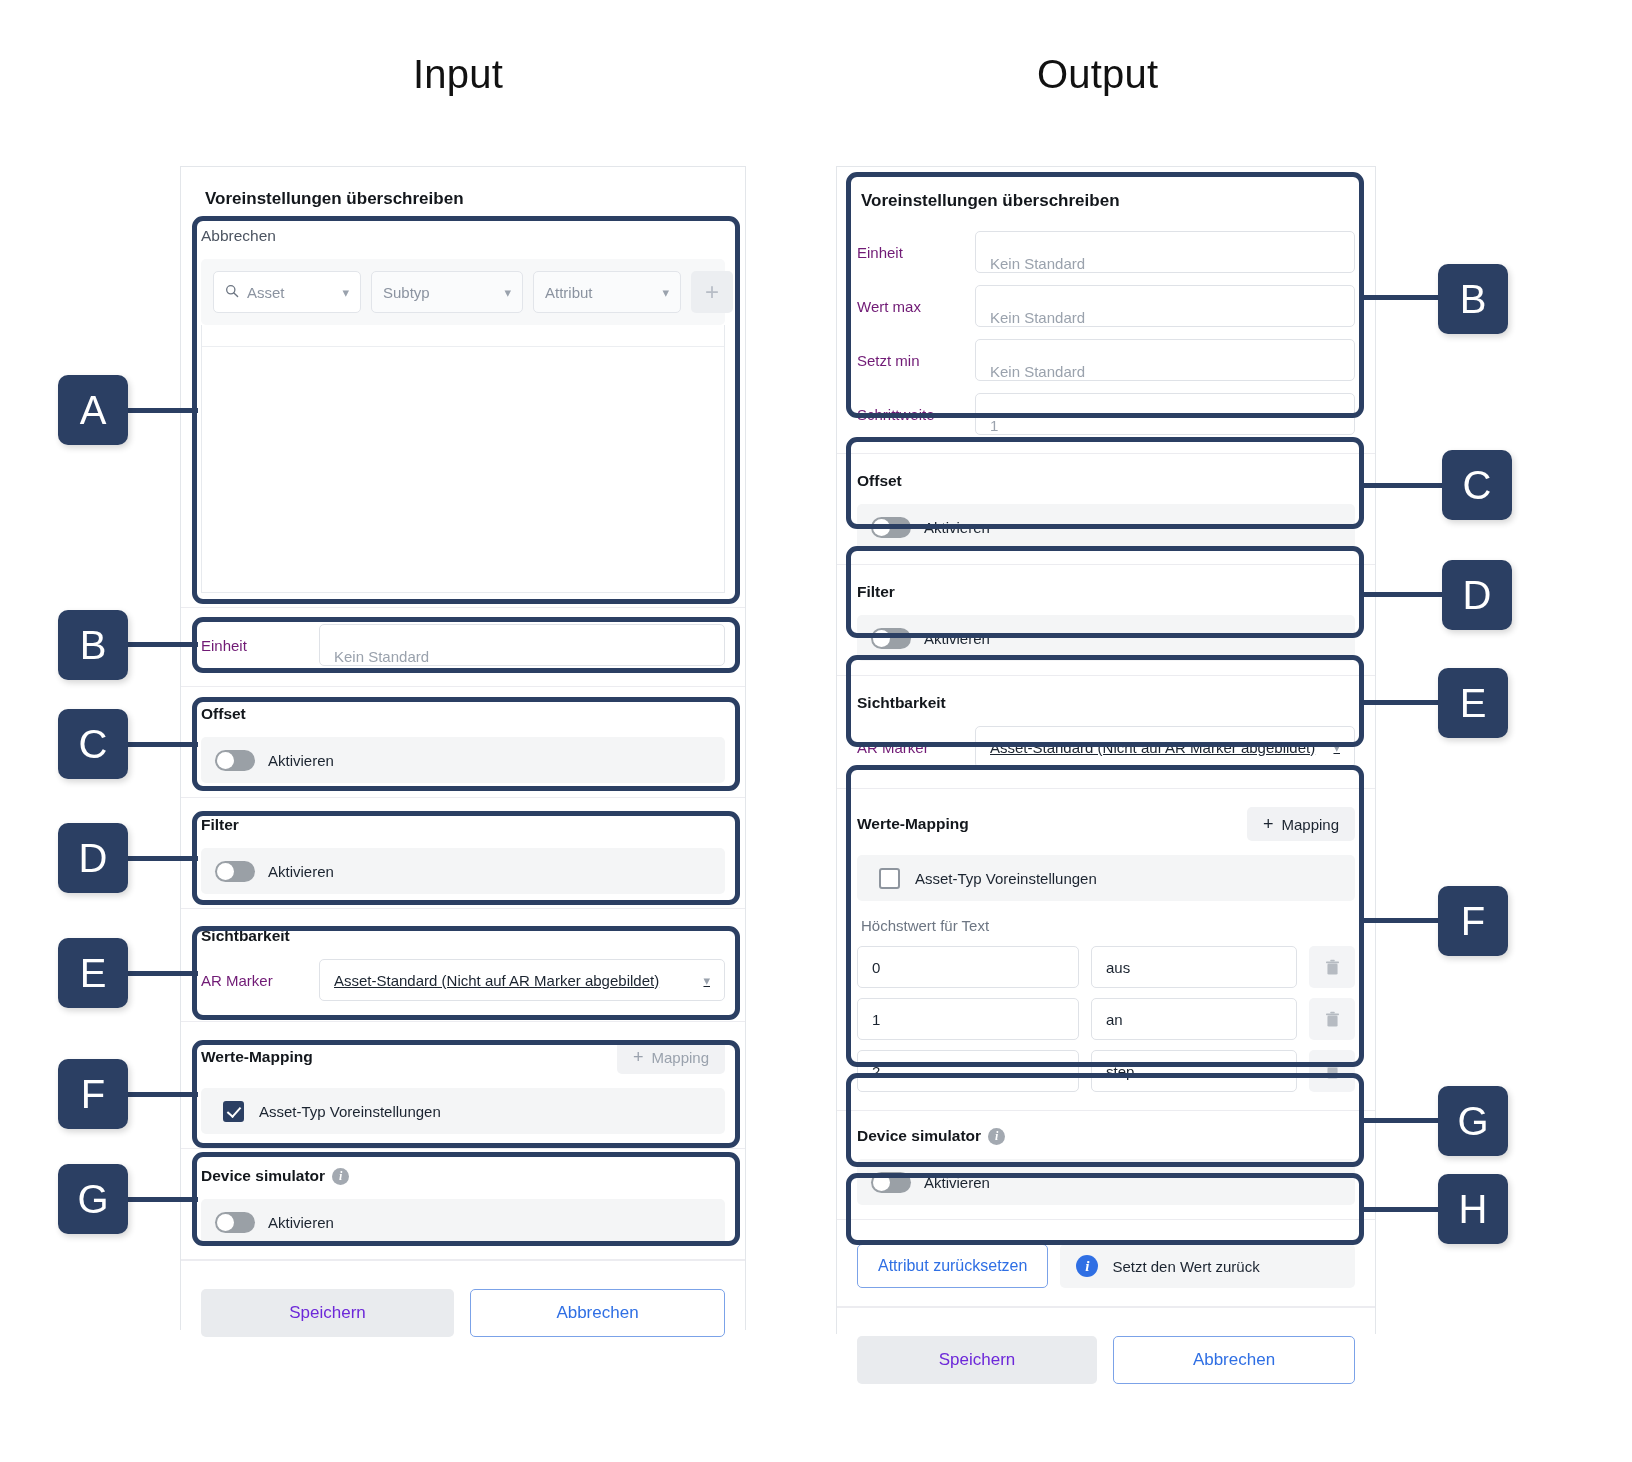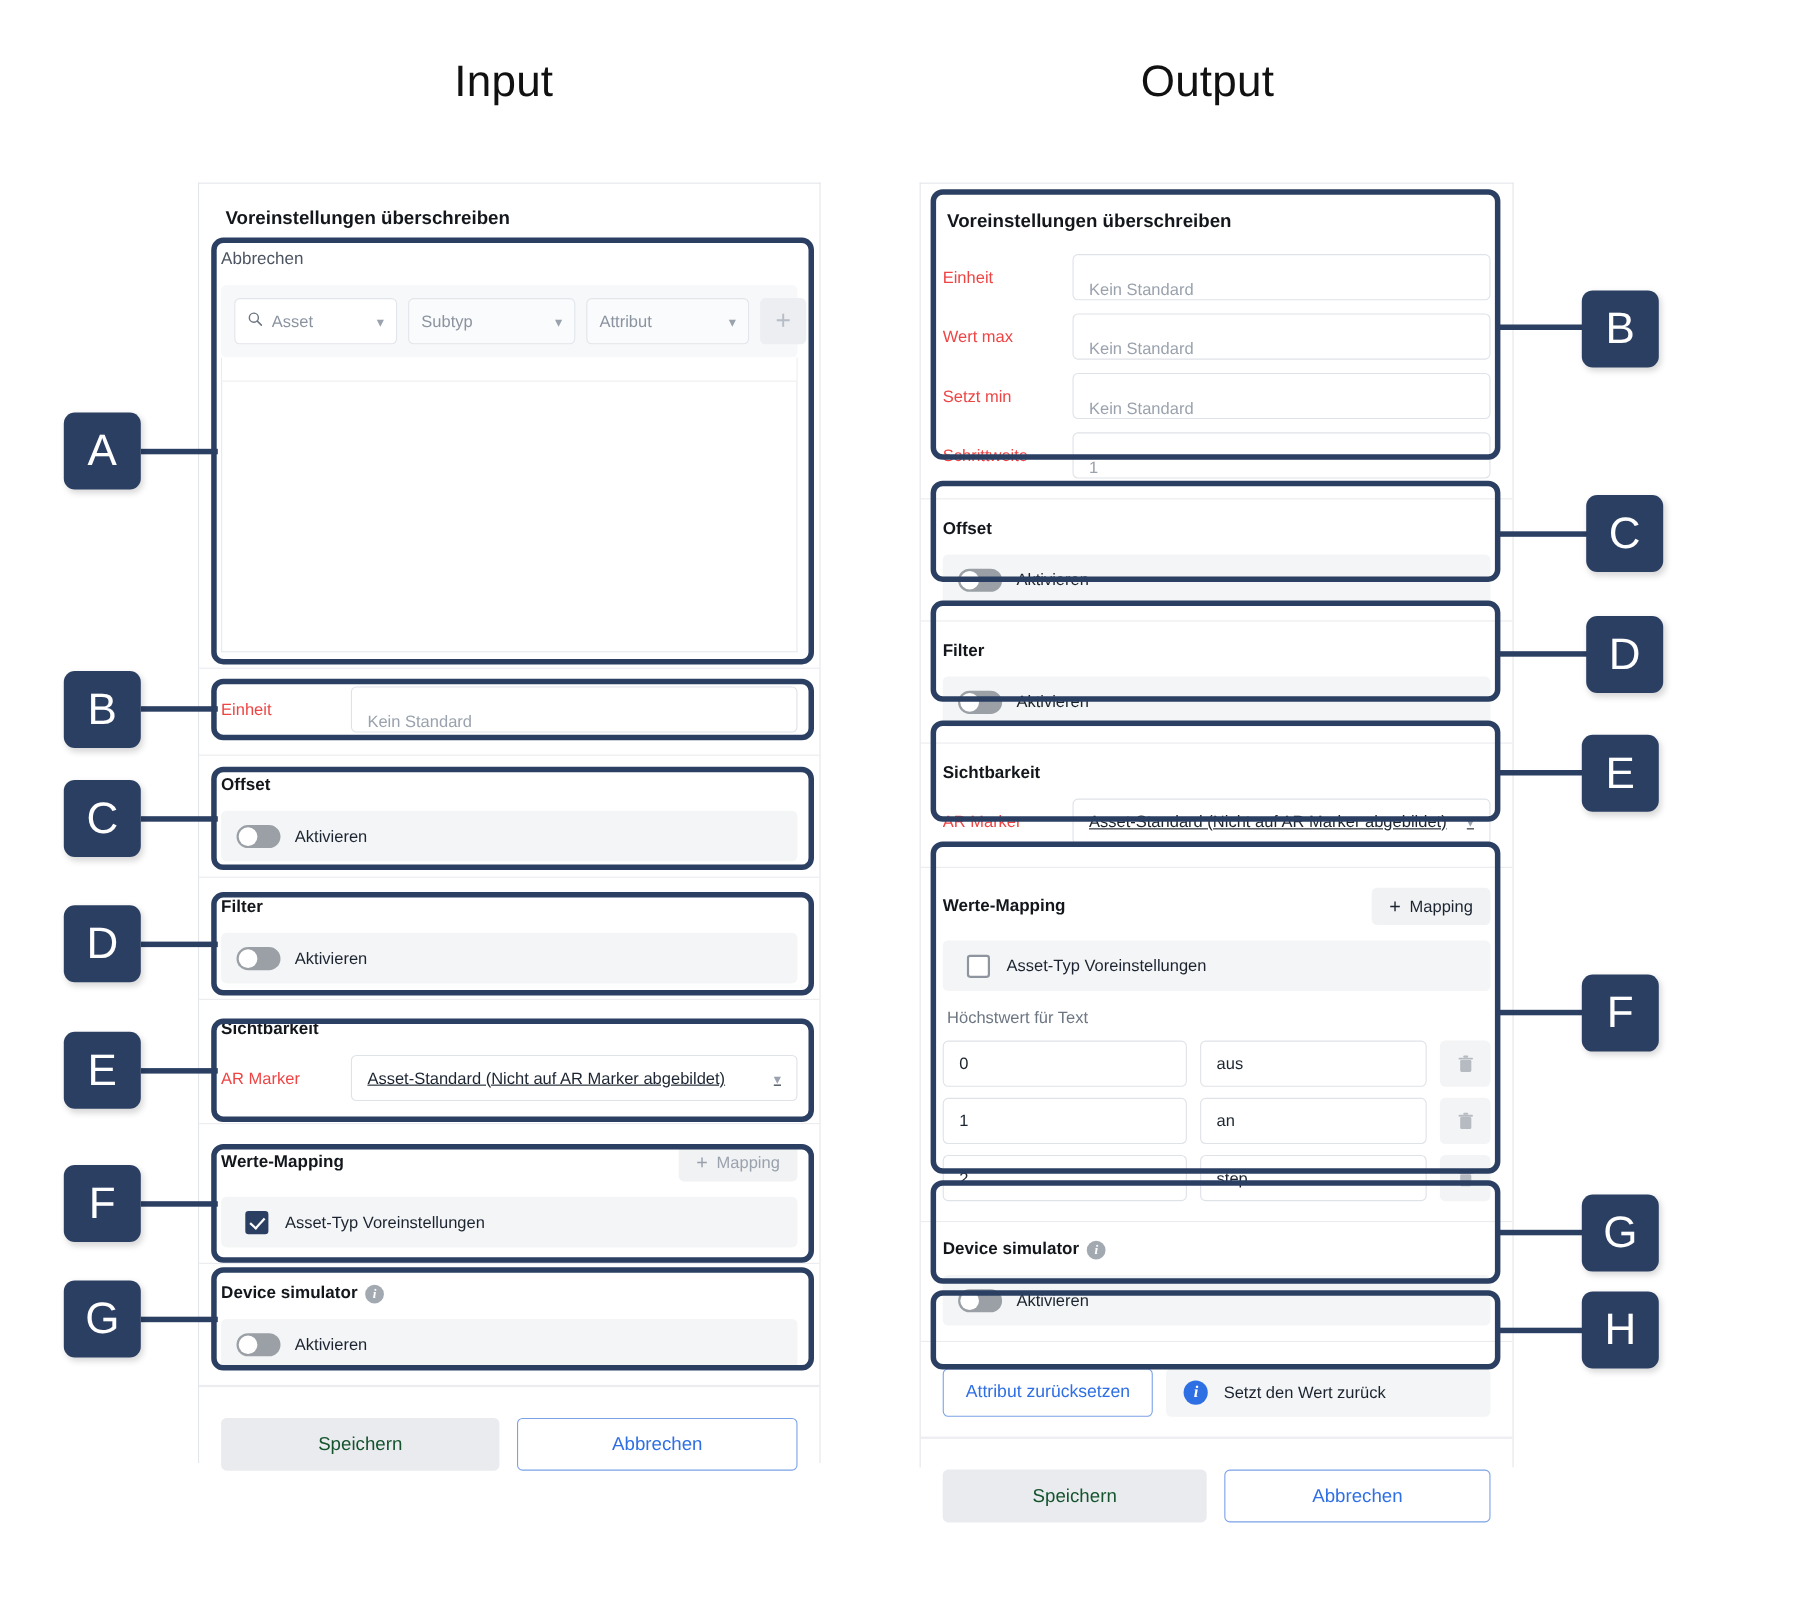--- a/index.html
+++ b/index.html
@@ -64,21 +64,21 @@
 
   
   .frow {
     display: flex;
     align-items: center;
     gap: 0px;
     margin-bottom: 12px;
   }
   .flabel {
     font-size: 15px;
-    color: #ef4444;
+    color: #701a75;
     width: 118px;
     flex: 0 0 118px;
   }
   .fld {
     flex: 1;
     height: 42px;
     border: 1px solid #dfe2e7;
     border-radius: 5px;
     background: #fff;
     display: flex;
@@ -300,21 +300,21 @@
     display: flex;
     gap: 16px;
     padding: 28px 20px 24px 20px;
     border-top: 1px solid #ececf0;
   }
   .btn-save {
     flex: 1;
     height: 48px;
     background: #e9ebee;
     border-radius: 5px;
-    color: #14532d;
+    color: #6d28d9;
     display:flex; align-items:center; justify-content:center;
     font-size: 17px;
   }
   .btn-cancel {
     flex: 1;
     height: 48px;
     background: #fff;
     border: 1px solid #7ba2e8;
     border-radius: 5px;
     color: #2f6fe4;

